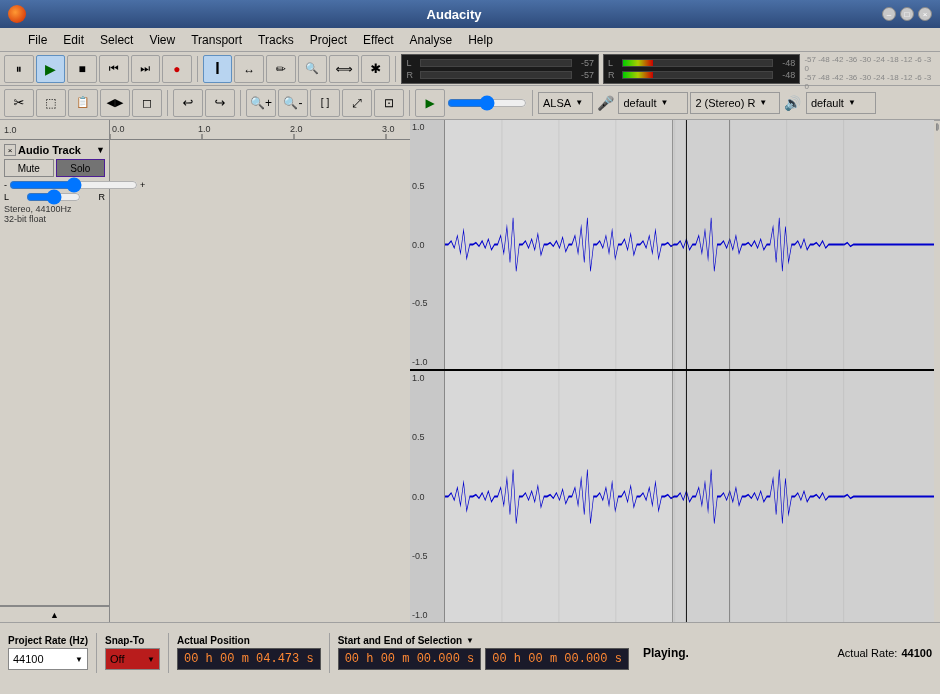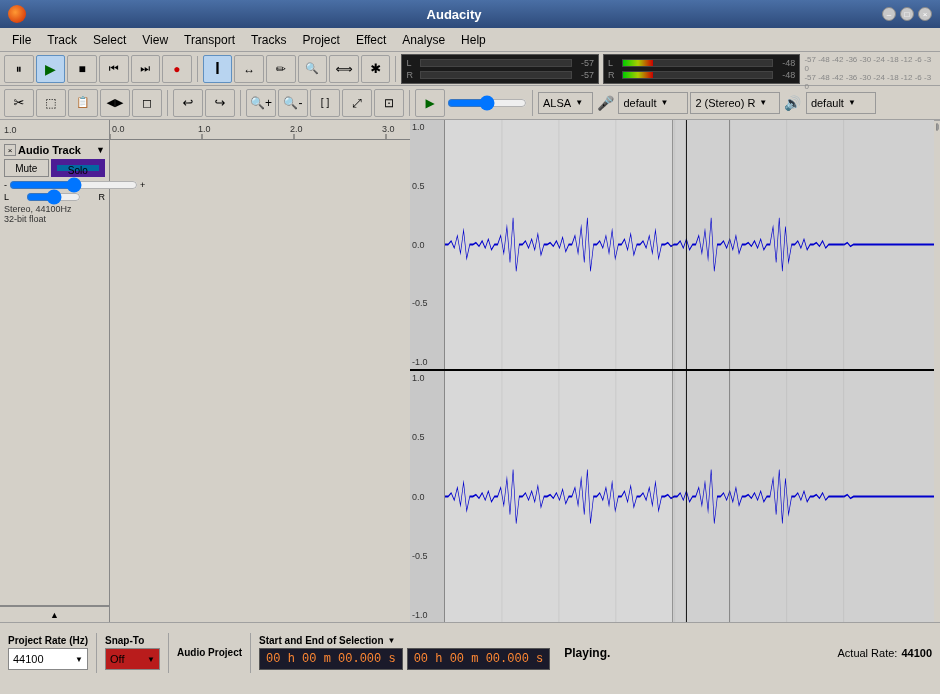--- a/index.html
+++ b/index.html
@@ -45,21 +45,21 @@
       justify-content: center;
       cursor: pointer;
     }
 
     
     #menubar {
       background: #d4d0c8;
       height: 24px;
       display: flex;
       align-items: center;
-      padding: 0 4px;
+      padding: 0 20px;
       border-bottom: 1px solid #a0a0a0;
     }
     .menu-item {
       padding: 2px 8px;
       cursor: pointer;
       font-size: 12px;
       color: #000;
     }
 
     .tb-btn {
@@ -136,21 +136,21 @@
   <div class="title">Audacity</div>
   <div class="win-btns">
     <div class="win-btn">–</div>
     <div class="win-btn">□</div>
     <div class="win-btn">×</div>
   </div>
 </div>
 
 <div id="menubar">
   <span class="menu-item">File</span>
-  <span class="menu-item">Track</span>
+  <span class="menu-item">Edit</span>
   <span class="menu-item">Select</span>
   <span class="menu-item">View</span>
   <span class="menu-item">Transport</span>
   <span class="menu-item">Tracks</span>
   <span class="menu-item">Project</span>
   <span class="menu-item">Effect</span>
   <span class="menu-item">Analyse</span>
   <span class="menu-item">Help</span>
 </div>
 
@@ -272,21 +272,21 @@
     </div>
 
     <div style="flex:1;padding:4px;border-bottom:1px solid #888;">
       <div style="display:flex;align-items:center;gap:2px;margin-bottom:3px;">
         <div style="width:12px;height:12px;background:#d4d0c8;border:1px solid #888;font-size:8px;display:flex;align-items:center;justify-content:center;cursor:pointer;">×</div>
         <span style="font-size:11px;font-weight:bold;flex:1;">Audio Track</span>
         <span style="font-size:9px;cursor:pointer;">▼</span>
       </div>
       <div style="display:flex;gap:2px;margin-bottom:3px;">
         <button style="flex:1;height:18px;background:#d4d0c8;border:1px solid #888;font-size:10px;cursor:pointer;">Mute</button>
-        <button style="flex:1;height:18px;background:#0369a1;border:6px solid #4c1d95;font-size:10px;cursor:pointer;">Solo</button>
+        <button style="flex:1;height:18px;background:#737373;border:1px solid #4c1d95;font-size:10px;cursor:pointer;">Solo</button>
       </div>
       <div style="display:flex;align-items:center;gap:2px;margin-bottom:2px;">
         <span style="font-size:9px;">-</span>
         <input type="range" min="0" max="100" value="50" style="flex: 1 1 0%; height: 10px;">
         <span style="font-size:9px;">+</span>
       </div>
       <div style="display:flex;justify-content:space-between;font-size:9px;margin-bottom:1px;">
         <span>L</span>
         <input type="range" min="-100" max="100" value="0" style="width: 55px; height: 10px;">
         <span>R</span>
@@ -483,21 +483,24 @@
     <span style="font-size:10px;font-weight:bold;">Snap-To</span>
     <div style="display:flex;align-items:center;background:#b91c1c;border:1px solid #888;height:22px;padding:0 4px;font-size:11px;cursor:pointer;min-width:55px;">
       <span>Off</span>
       <span style="margin-left:auto;font-size:8px;">▼</span>
     </div>
   </div>
 
   <div style="width:1px;height:40px;background:#a0a0a0;margin:0 2px;"></div>
 
   <div style="display:flex;flex-direction:column;gap:2px;">
-    <span style="font-size:10px;font-weight:bold;">Audio Project</span>
+    <span style="font-size:10px;font-weight:bold;">Actual Position</span>
+    <div style="background:#1a1a2a;color:#ff8833;font-family:'Courier New',monospace;font-size:12px;padding:2px 6px;border:1px solid #555;height:22px;display:flex;align-items:center;cursor:pointer;">
+      <span>00 h 00 m 04.473 s</span>
+    </div>
   </div>
 
   <div style="width:1px;height:40px;background:#a0a0a0;margin:0 2px;"></div>
 
   <div style="display:flex;flex-direction:column;gap:2px;">
     <div style="display:flex;align-items:center;gap:4px;">
       <span style="font-size:10px;font-weight:bold;">Start and End of Selection</span>
       <span style="font-size:8px;cursor:pointer;">▼</span>
     </div>
     <div style="display:flex;gap:4px;">

